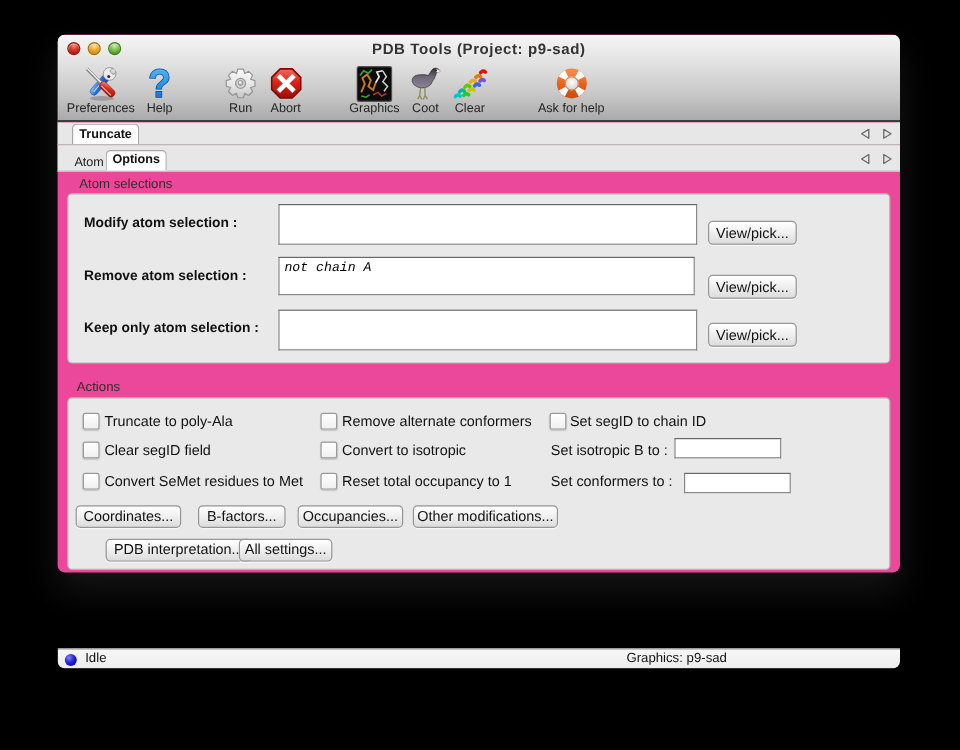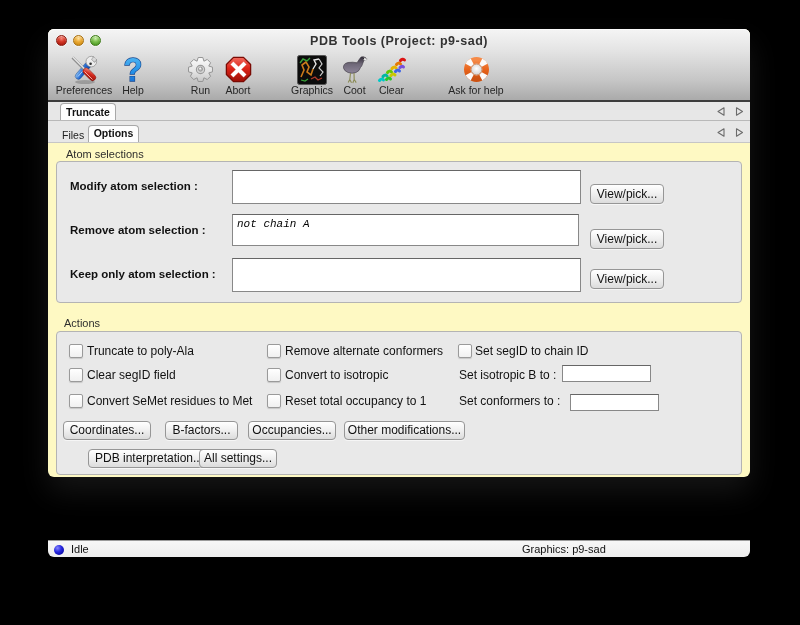--- a/index.html
+++ b/index.html
@@ -1,19 +1,19 @@
 <!DOCTYPE html>
 <html><head>
 <meta charset="utf-8">
 <style>
 html,body{margin:0;padding:0;}
 body{width:800px;height:625px;background:#000;overflow:hidden;position:relative;
  font-family:"Liberation Sans", sans-serif;-webkit-font-smoothing:antialiased;}
 #win{position:absolute;left:48px;top:29px;width:702px;height:448px;border-radius:6px;
- background:#fef9c3;box-shadow:0 14px 30px rgba(40,40,40,0.55), 0 0 0 1px rgba(0,0,0,0.85);}
+ background:#ec4899;box-shadow:0 14px 30px rgba(40,40,40,0.55), 0 0 0 1px rgba(0,0,0,0.85);}
 #header{position:absolute;left:0;top:0;width:702px;height:71px;border-radius:6px 6px 0 0;
  background:linear-gradient(#f5f5f5 0%,#e4e4e4 30%,#c6c6c6 72%,#aaaaaa 100%);
  border-bottom:2px solid #3d3d3d;box-shadow:inset 0 1px 0 rgba(255,255,255,0.7);}
 .tl{position:absolute;top:6px;width:9px;height:9px;border-radius:50%;}
 #tlr{left:8px;background:radial-gradient(circle at 50% 28%, #f8887c 0%, #d63a2a 40%, #b01c10 78%, #941205 100%);border:1px solid #8c1e12;box-shadow:inset 0 1px 1px rgba(255,255,255,.55),0 1px 0 rgba(255,255,255,.4);}
 #tly{left:25px;background:radial-gradient(circle at 50% 28%, #ffe2a0 0%, #edad3a 40%, #d28f16 78%, #b5740c 100%);border:1px solid #a8700f;box-shadow:inset 0 1px 1px rgba(255,255,255,.55),0 1px 0 rgba(255,255,255,.4);}
 #tlg{left:42px;background:radial-gradient(circle at 50% 28%, #cdeeae 0%, #7fc251 40%, #4f9c26 78%, #3c7f16 100%);border:1px solid #3f7d18;box-shadow:inset 0 1px 1px rgba(255,255,255,.55),0 1px 0 rgba(255,255,255,.4);}
 #wtitle{position:absolute;top:5px;left:0;width:100%;text-align:center;font-size:12.5px;font-weight:bold;color:#333;letter-spacing:0.5px;}
 .titem{position:absolute;top:25px;text-align:center;}
 .ticon{height:31px;display:flex;align-items:center;justify-content:center;}
@@ -209,21 +209,21 @@
         <div class="tlabel">Ask for help</div>
     </div>
   </div>
   <div id="tabrow1">
     <div class="tab" id="tabconf">Truncate</div>
     <svg class="arrows" style="top:5px;" width="32" height="9" viewBox="0 0 32 9">
       <path d="M12 0.8 L12 8.2 L6 4.5 Z M24.5 0.8 L24.5 8.2 L30.5 4.5 Z" fill="none" stroke="#6b6b6b" stroke-width="1.1" stroke-linejoin="round"></path>
     </svg>
   </div>
   <div id="tabrow2">
-    <div id="filestab">Files</div>
+    <div id="filestab">Atom</div>
     <div class="tab" id="tabopt">Options</div>
     <svg class="arrows" style="top:7px;" width="32" height="9" viewBox="0 0 32 9">
       <path d="M12 0.8 L12 8.2 L6 4.5 Z M24.5 0.8 L24.5 8.2 L30.5 4.5 Z" fill="none" stroke="#6b6b6b" stroke-width="1.1" stroke-linejoin="round"></path>
     </svg>
   </div>
 
   <div class="grplabel" style="left:18px;top:119px;">Atom selections</div>
   <div class="grp" style="top:132px;height:140px;"></div>
   <div class="blabel" style="left:22px;top:151px;">Modify atom selection :</div>
   <div class="tinput" style="left:184px;top:141px;width:347px;height:32px;"></div>

